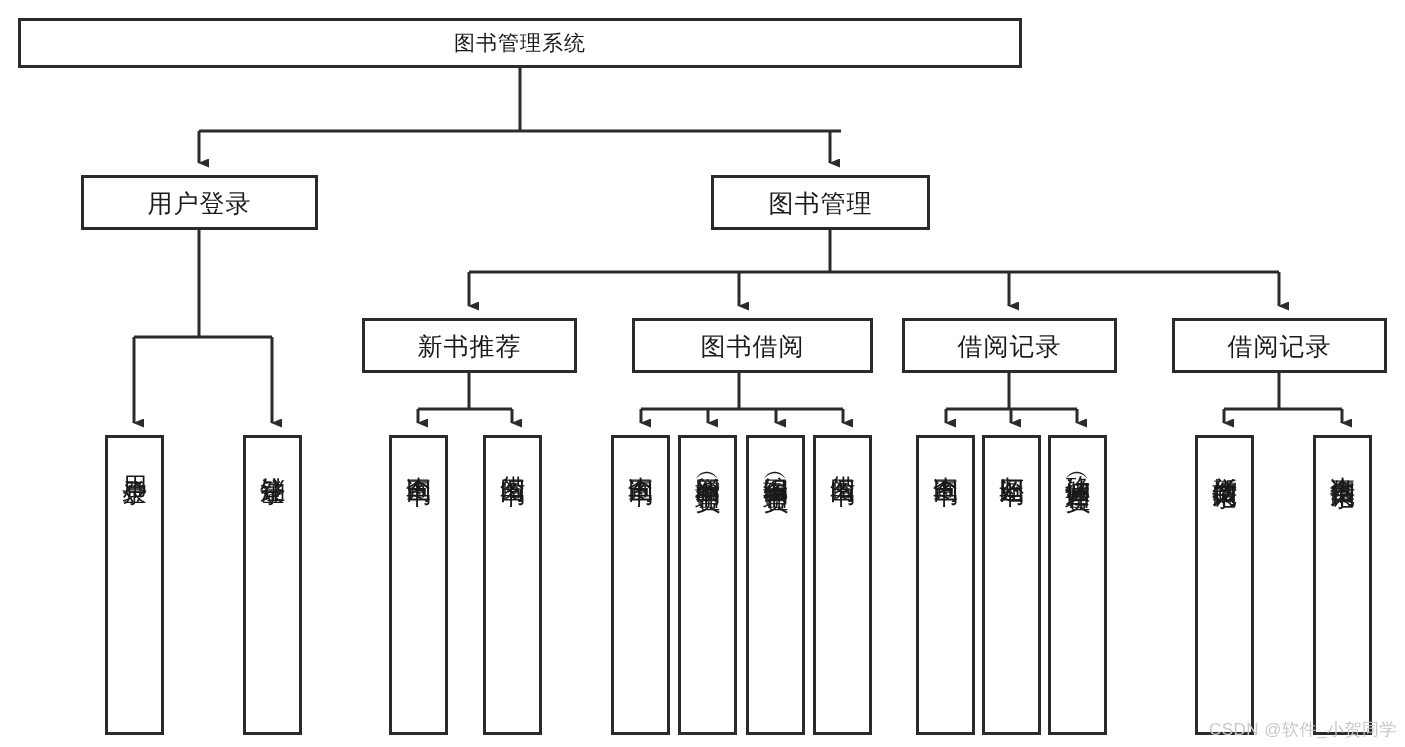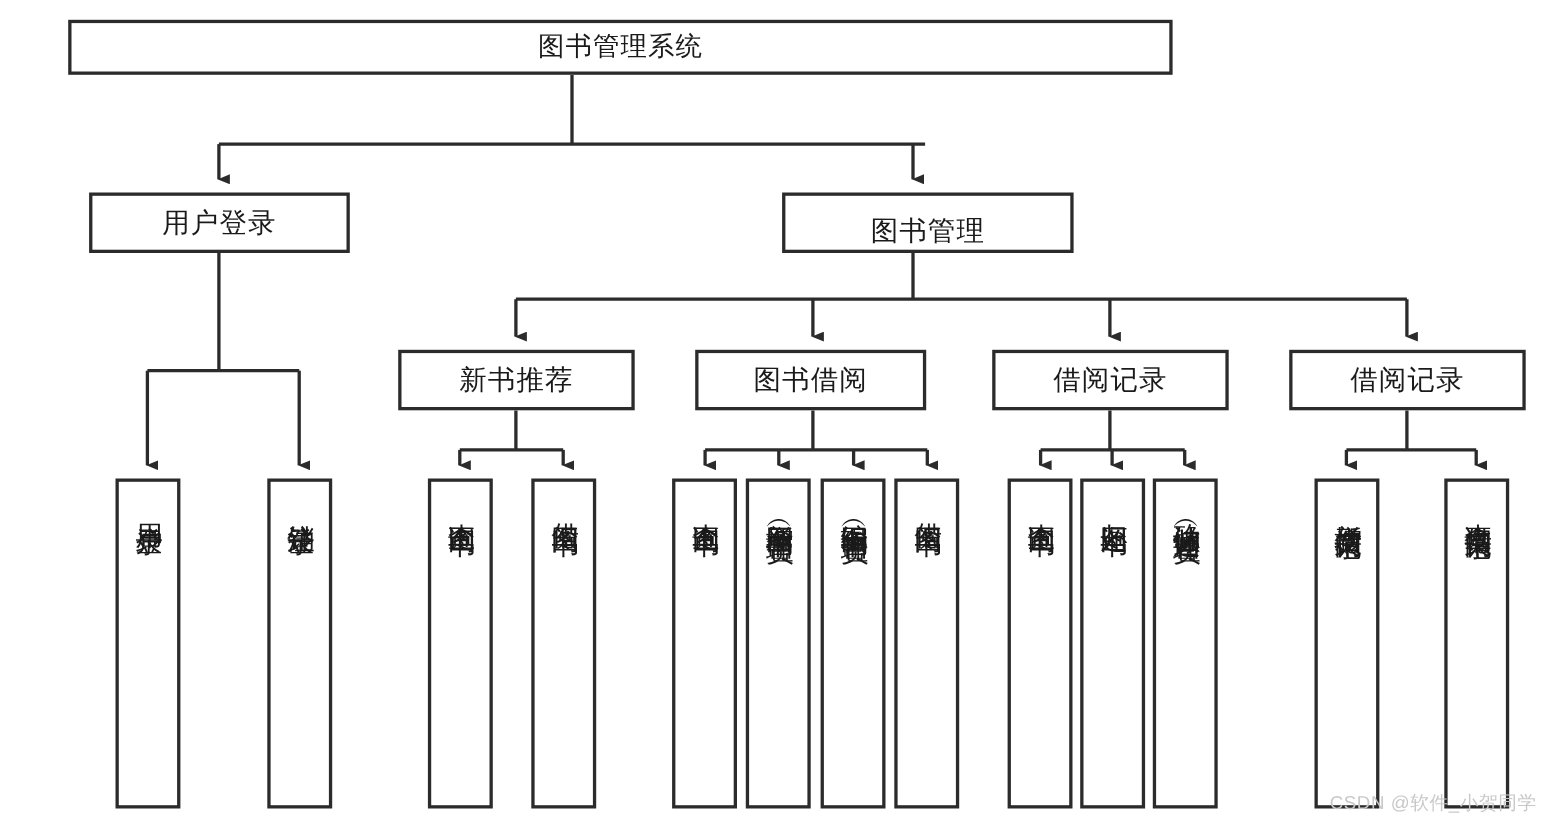--- a/index.html
+++ b/index.html
@@ -37,22 +37,21 @@
     justify-content: center;
     text-align: center;
   }
   .node.horiz {
     font-size: 25px;
     letter-spacing: 1px;
     line-height: 1.2;
     padding: 2px 6px;
   }
   .node.root {
-    font-size: 24px;
-    margin-left: 44px;
+    font-size: 21px;
   }
   .node.leaf {
     align-items: flex-start;
     justify-content: center;
     padding-top: 18px;
   }
   .vtext {
     writing-mode: vertical-rl;
     text-orientation: upright;
     font-size: 25px;
@@ -130,29 +129,29 @@
   </svg>
 
   <div class="node horiz root" style="left:18px; top:18px; width:1004px; height:50px;">
     <span>图书管理系统</span>
   </div>
 
   <div class="node horiz" style="left:81px; top:175px; width:237px; height:55px;">
     <span>用户登录</span>
   </div>
 
-  <div class="node horiz" style="left:711px; top:175px; width:265px; height:55px;align-items:flex-end;">
+  <div class="node horiz" style="left:711px; top:175px; width:219px; height:55px;">
     <span>图书管理</span>
   </div>
 
   <div class="node horiz" style="left:362px; top:318px; width:215px; height:55px;justify-content:center;">
     <span>新书推荐</span>
   </div>
 
-  <div class="node horiz" style="left:632px; top:318px; width:210px; height:55px;">
+  <div class="node horiz" style="left:632px; top:318px; width:241px; height:55px;">
     <span>图书借阅</span>
   </div>
 
   <div class="node horiz" style="left:902px; top:318px; width:215px; height:55px;">
     <span>借阅记录</span>
   </div>
 
   <div class="node horiz" style="left:1172px; top:318px; width:215px; height:55px;justify-content:center;">
     <span>借阅记录</span>
   </div>

